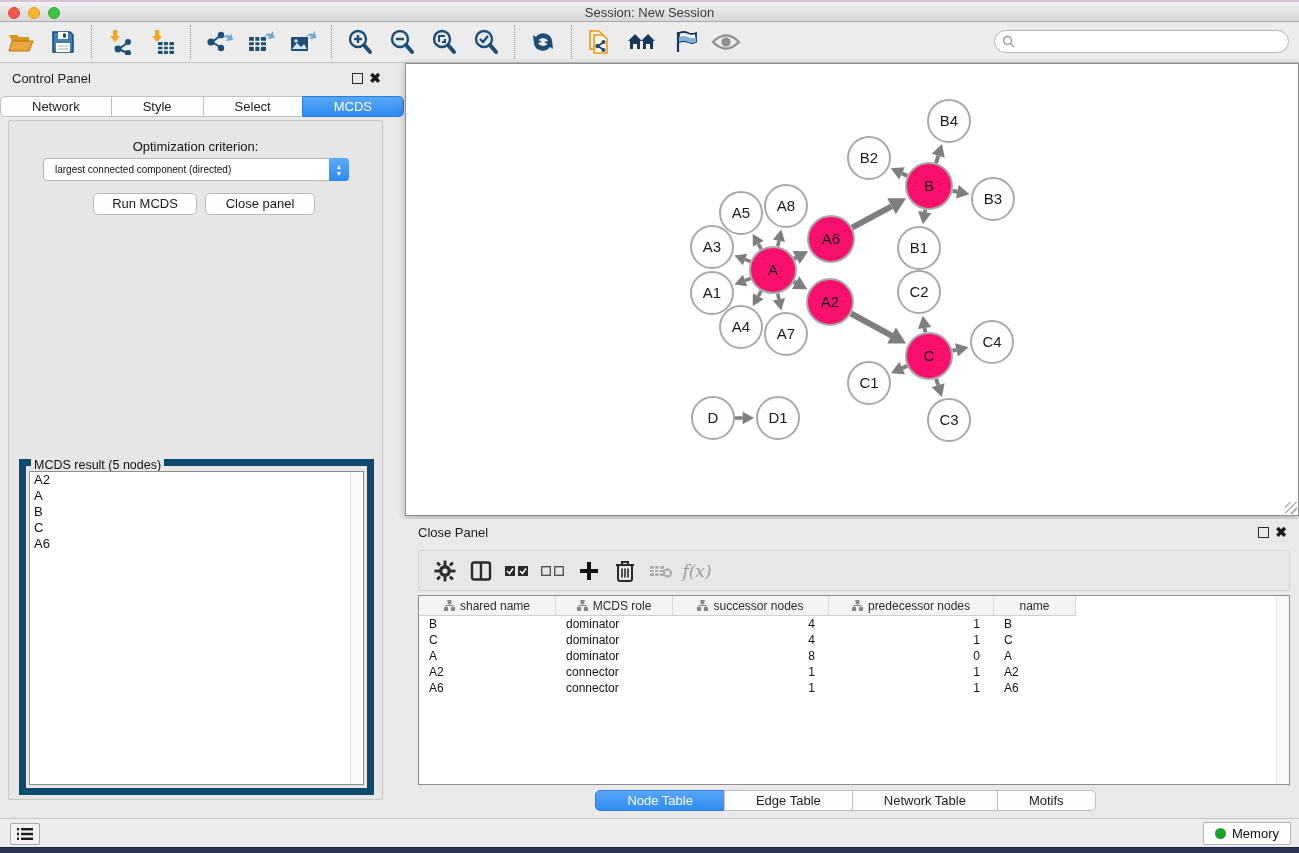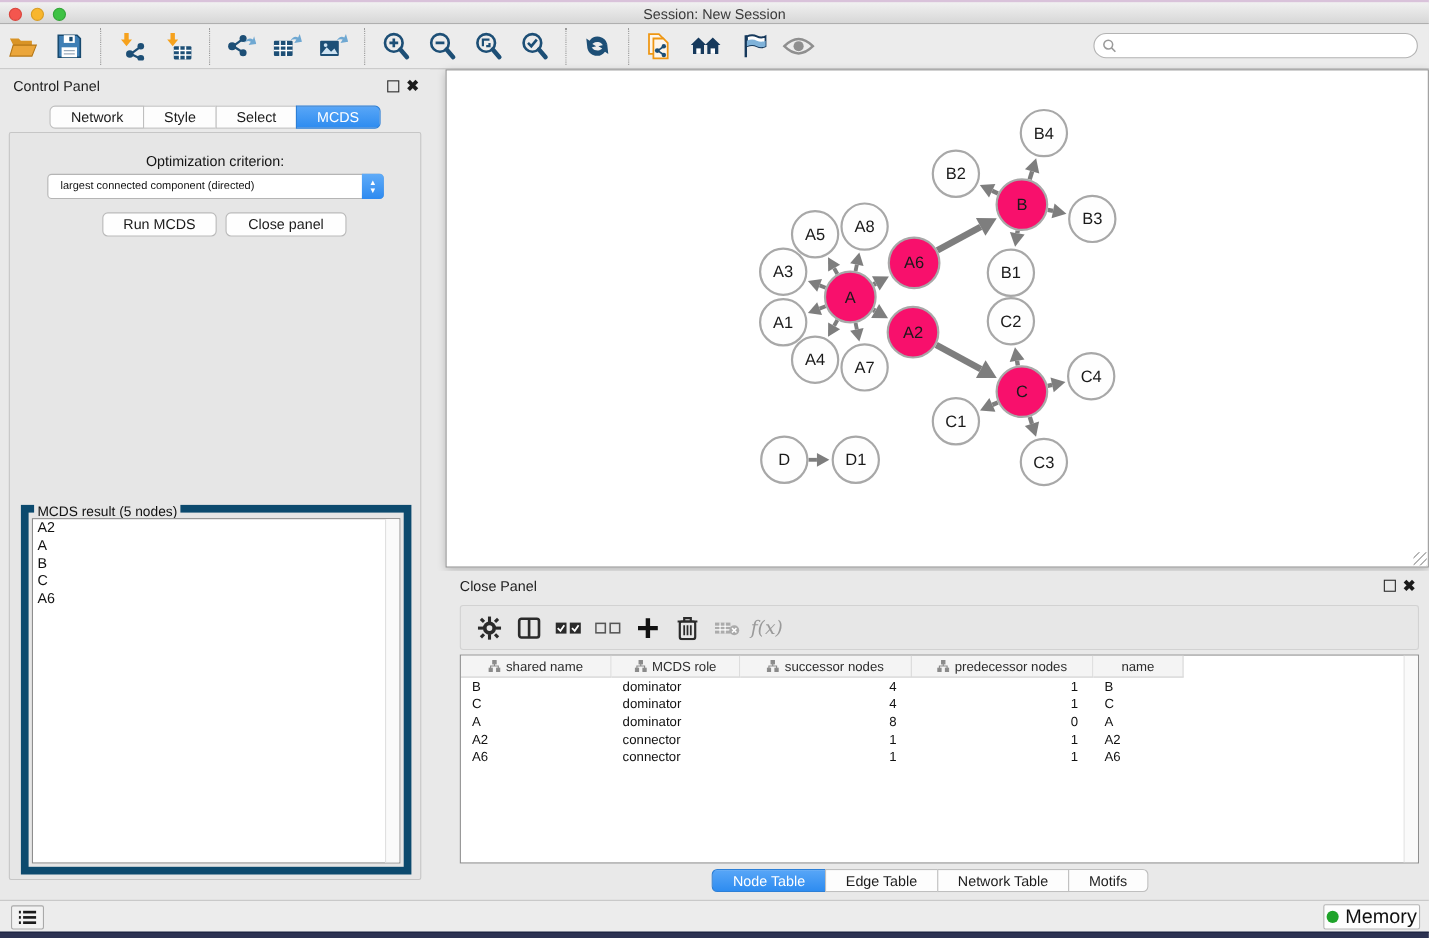--- a/index.html
+++ b/index.html
@@ -27,21 +27,21 @@
 
   
   .control-panel { position:absolute; left:0; top:63px; width:391px; height:755px; background:#e9e9e9; }
   .panel-head { position:absolute; top:6px; left:0; width:100%; height:20px; }
   .panel-head .ph-title { position:absolute; left:12px; top:2px; font-size:13px; color:#1d1d1d; }
   .float-ic { position:absolute; width:11px; height:11px; border:1.6px solid #2b2b2b; top:4px; background:transparent; }
   .close-ic { position:absolute; top:1px; font-size:14px; font-weight:bold; color:#1b1b1b; }
   .control-panel .float-ic { right:28px; } .control-panel .close-ic { right:10px; }
 
   .seg { display:inline-flex; }
-  .seg .s { height:21px; line-height:20px; padding:0 18px; font-size:13px; color:#1c1c1c;
+  .seg .s { height:21px; line-height:20px; padding:0 31px; font-size:13px; color:#1c1c1c;
     background:#fdfdfd; border:1px solid #bfbfbf; margin-left:-1px; }
   .seg .s:first-child { border-radius:5px 0 0 5px; margin-left:0; }
   .seg .s:last-child { border-radius:0 5px 5px 0; }
   .seg .s.active { background:linear-gradient(#58a6f7,#2e8cf0); border-color:#2d7fd6; color:#fff; }
   #cp-tabs { position:absolute; top:33px; left:0; width:100%; text-align:center; }
 
   .cp-body { position:absolute; left:8px; top:57px; width:375px; height:680px;
     background:#e6e6e6; border:1px solid #c6c6c6; border-radius:2px; }
   .opt-label { position:absolute; top:18px; width:100%; text-align:center; font-size:13px; color:#141414; }
   .dropdown { position:absolute; left:34px; top:37px; width:306px; height:23px; background:#fff;
@@ -95,21 +95,21 @@
 
   #table-tabs { position:absolute; bottom:7px; width:100%; text-align:center; }
 
   
   .statusbar { position:absolute; left:0; top:818px; width:1299px; height:29px; background:#ececec;
     border-top:1px solid #c6c6c6; }
   .list-btn { position:absolute; left:10px; top:4px; width:30px; height:22px; background:#f2f2f2;
     border:1px solid #a9a9a9; border-radius:2px; display:flex; align-items:center; justify-content:center; }
   .memory-btn { position:absolute; right:8px; top:3px; width:88px; height:23px; background:#fdfdfd;
     border:1px solid #b5b5b5; border-radius:2px; display:flex; align-items:center; justify-content:center; gap:6px;
-    font-size:18px; color:#111; }
+    font-size:13px; color:#111; }
   .memdot { width:11px; height:11px; border-radius:50%; background:#1ea32a; }
   .desktop-strip { position:absolute; left:0; top:847px; width:1299px; height:6px; background:#2c3252; border-top:1px solid #1c2340; }
 </style>
 </head>
 <body>
 
 <div class="menubar-strip"></div>
 <div class="titlebar">
   <span class="tl red"></span>
   <span class="tl yellow"></span>

